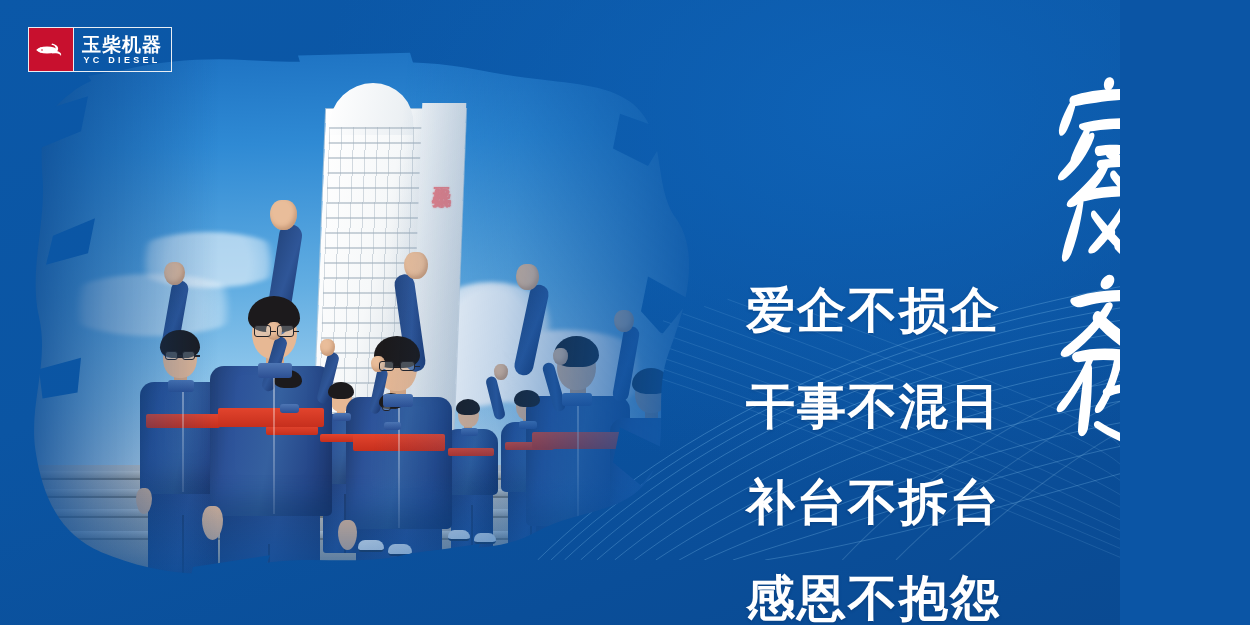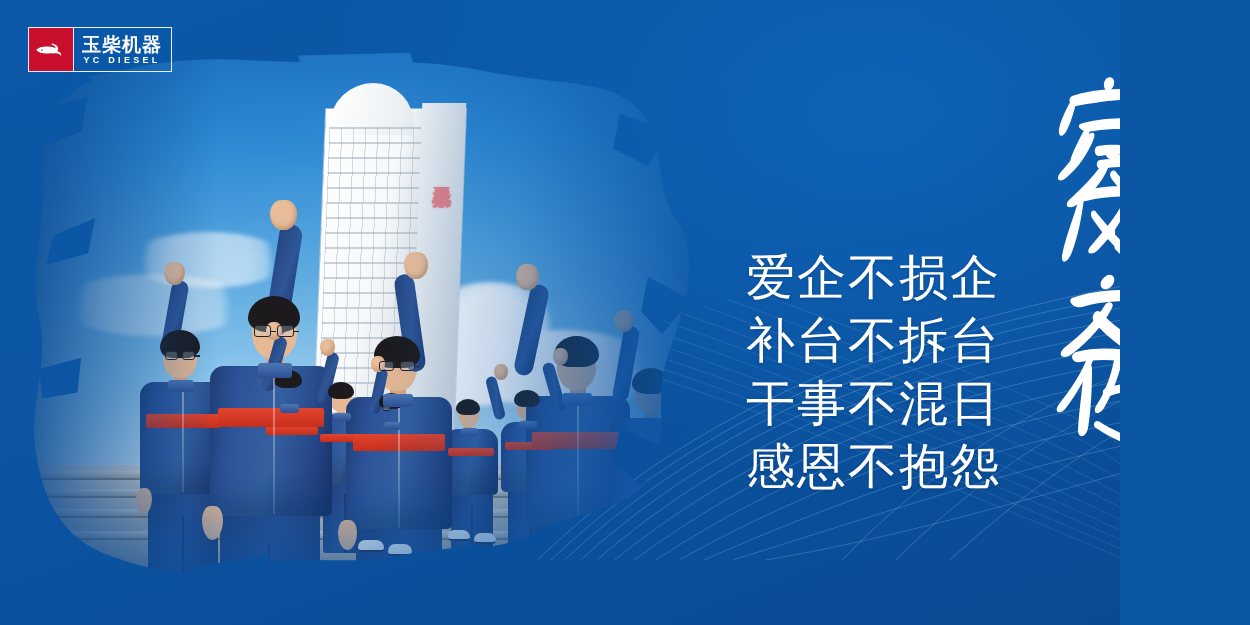--- a/index.html
+++ b/index.html
@@ -251,24 +251,25 @@
   
   .slogan{
     position:absolute;
     left:746px; top:246px;
     z-index:25;
   }
   .slogan-line{
     color:#ffffff;
     font-size:49px;
     line-height:63px;
-    font-weight:400;
+    font-weight:700;
     letter-spacing:2px;
     white-space:nowrap;
     text-shadow:0 1px 3px rgba(0,30,70,.28);
+    margin-top:33px;
   }
 
   
   .calligraphy{
     position:absolute;
     left:1050px; top:72px;
     width:128px; height:372px;
     z-index:25;
   }
   .calli-svg{ width:100%; height:100%; display:block; }
@@ -545,22 +546,22 @@
       </svg>
     </div>
     <div class="logo-text">
       <div class="logo-cn">玉柴机器</div>
       <div class="logo-en">YC DIESEL</div>
     </div>
   </div>
 
   <div class="slogan">
     <div class="slogan-line">爱企不损企</div>
+    <div class="slogan-line">干事不混日</div>
     <div class="slogan-line">补台不拆台</div>
-    <div class="slogan-line">干事不混日</div>
     <div class="slogan-line">感恩不抱怨</div>
   </div>
 
   <div class="calligraphy">
     <svg class="calli-svg" viewBox="0 0 128 372">
       <g fill="#ffffff">
 
         <g>
 
           <path d="M57 6 C61 4 65 7 64 12 C63 17 59 20 56 18 C53 16 53 9 57 6 Z"></path>

